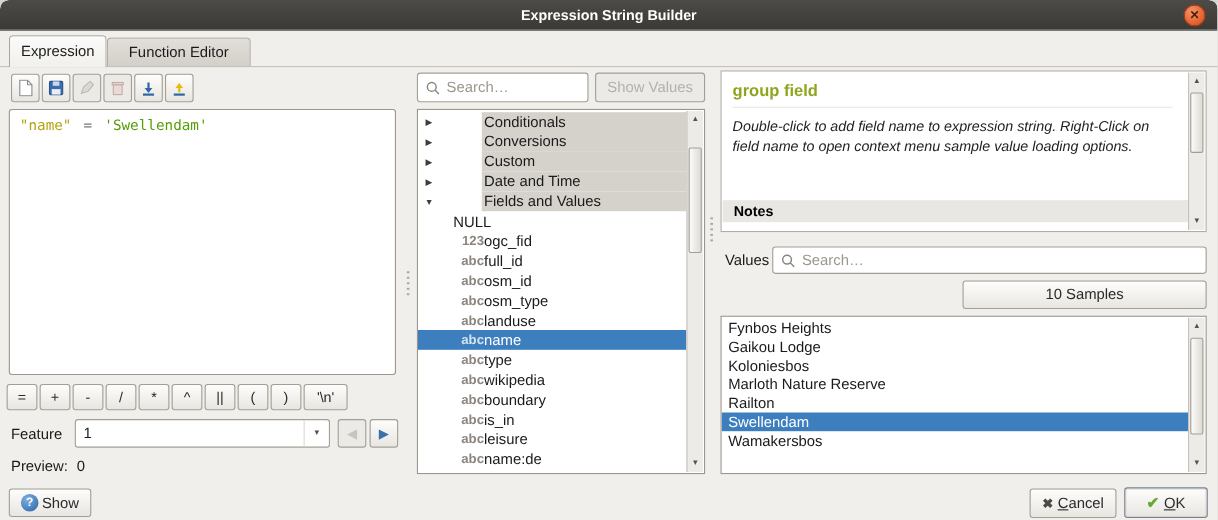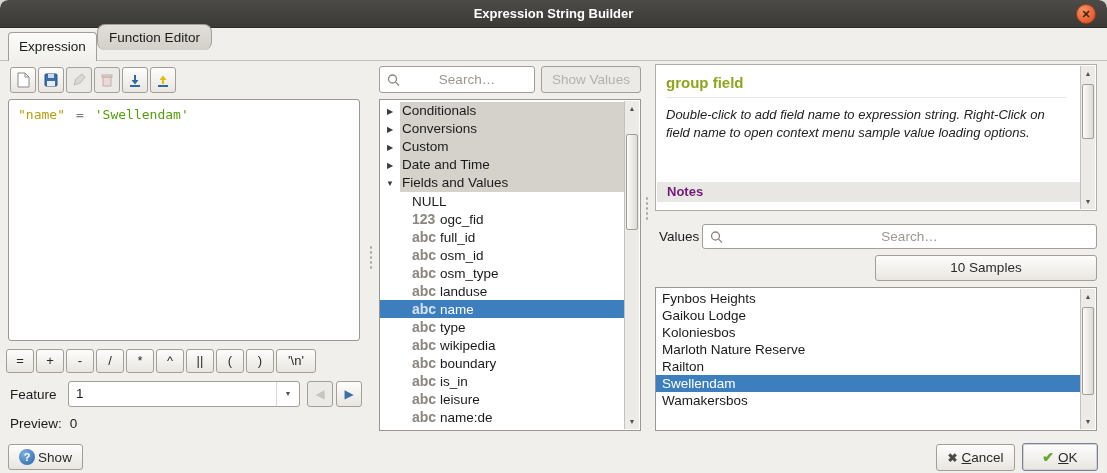--- a/index.html
+++ b/index.html
@@ -17,32 +17,32 @@
   .closebtn { position:absolute; right:11px; top:4px; width:20px; height:20px; border-radius:50%;
               background:radial-gradient(circle at 35% 30%, #f4936a, #e05a28 75%);
               border:1px solid #a03f14; color:#4d1d07; font-size:11px; font-weight:bold;
               line-height:18px; text-align:center; cursor:pointer; }
 
   
   .tab { position:absolute; border:1px solid #a29d96; border-bottom:none;
          border-radius:4px 4px 0 0; text-align:center; cursor:pointer; }
   .tab.active { left:8px; top:32px; width:89px; height:29px; line-height:28px;
                 background:linear-gradient(#fbfbfa,#f1f0ec); z-index:3; }
-  .tab.inactive { left:97px; top:24px; width:115px; height:26px; line-height:25px;
-                  background:linear-gradient(#e2dfda,#d3d0ca); z-index:1;border-radius:8px; }
+  .tab.inactive { left:97px; top:34px; width:131px; height:26px; line-height:25px;
+                  background:linear-gradient(#e2dfda,#d3d0ca); z-index:1; }
   .tabline { position:absolute; top:60px; left:0; right:0; height:1px; background:#c6c2bb; z-index:2; }
 
   
   .btn { background:linear-gradient(#fdfdfc,#e9e6e1); border:1px solid #a39e96;
          border-radius:3px; color:#2a2a2a; text-align:center; cursor:pointer; }
   .btn.disabled { background:#eceae6; color:#b4b1ab; cursor:default; }
   .inputbox { background:#fff; border:1px solid #a39e96; border-radius:3px;
               display:flex; align-items:center; padding:0 6px; }
   .inputbox input { border:none; outline:none; background:transparent; width:100%;
-                    font-family:"Liberation Sans",sans-serif; font-size:13.5px; color:#0f766e;text-align:center; }
+                    font-family:"Liberation Sans",sans-serif; font-size:13.5px; color:#0f766e; }
   .inputbox input::placeholder { color:#9c978f; }
   .mag { flex:0 0 16px; margin-right:4px; }
 
   
   .sbar { position:absolute; top:1px; bottom:1px; right:1px; width:15px;
           background:#edebe7; border-left:1px solid #c6c2bb; }
   .sb-arrow { position:absolute; left:0; width:14px; height:15px; font-size:7px;
               color:#55514b; text-align:center; line-height:15px; cursor:pointer; }
   .sb-thumb { position:absolute; left:1px; width:12px; background:linear-gradient(90deg,#fbfbfa,#dedbd5);
               border:1px solid #a39e96; border-radius:2px; cursor:pointer; }
@@ -80,35 +80,35 @@
            background-size:4px 5px; }
 
   
   .search1 { position:absolute; left:379px; top:66px; width:156px; height:27px; }
   .showvals { position:absolute; left:541px; top:66px; width:100px; height:27px; line-height:25px; }
 
   .tree { position:absolute; left:379px; top:99px; width:262px; height:332px; background:#fff;
           border:1px solid #9b968e; padding-top:2px; overflow:hidden; }
   .trow { height:18px; display:flex; align-items:center; width:calc(100% - 16px); cursor:pointer; }
   .trow .arr { flex:0 0 20px; text-align:center; font-size:8px; color:#3c3c3c; }
-  .trow .glab { flex:1; background:#d5d2cc; height:100%; line-height:18px; padding-left:2px; }
+  .trow .glab { flex:1; background:#d5d2cc; height:100%; line-height:18px; padding-left:2px;margin-left:38px; }
   .trow.fld { padding-left:32px; }
-  .fic { flex:0 0 28px; font-size:14px; font-weight:bold; color:#8b867e; }
+  .fic { flex:0 0 28px; font-size:12px; font-weight:bold; color:#8b867e;text-align:right; }
   .trow.sel { background:#3d7ebf; }
   .trow.sel .flab { color:#fff; }
   .trow.sel .fic { color:#d4e1ef; }
 
   
   .helpbox { position:absolute; left:655px; top:64px; width:442px; height:147px; background:#fff;
              border:1px solid #b1ada6; }
   .help-title { margin:9px 10px 0; padding-bottom:6px; font-size:15px; font-weight:bold;
                 color:#90a51e; border-bottom:1px solid #e8e6e2; width:400px; }
   .help-body { margin:8px 10px 0; font-size:13px; color:#222; line-height:1.35; width:405px;font-style:italic; }
   .notes-bar { position:absolute; left:1px; top:117px; width:424px; height:20px; background:#e9e7e3;
-               padding-left:10px; font-size:13px; font-weight:bold; color:#701a75; line-height:20px; }
+               padding-left:10px; font-size:13px; font-weight:bold; color:#000000; line-height:20px; }
 
   .values-label { position:absolute; left:659px; top:229px; }
   .search2 { position:absolute; left:702px; top:224px; width:395px; height:25px; }
   .btn-unique { position:absolute; left:655px; top:255px; width:213px; height:26px; line-height:24px; }
   .btn-samples { position:absolute; left:875px; top:255px; width:222px; height:26px; line-height:24px; }
 
   .vlist { position:absolute; left:655px; top:287px; width:442px; height:144px; background:#fff;
            border:1px solid #9b968e; padding-top:2px; overflow:hidden; }
   .vrow { height:17px; line-height:17px; padding-left:6px; width:calc(100% - 16px); cursor:pointer; }
   .vrow.sel { background:#3d7ebf; color:#fff; }

